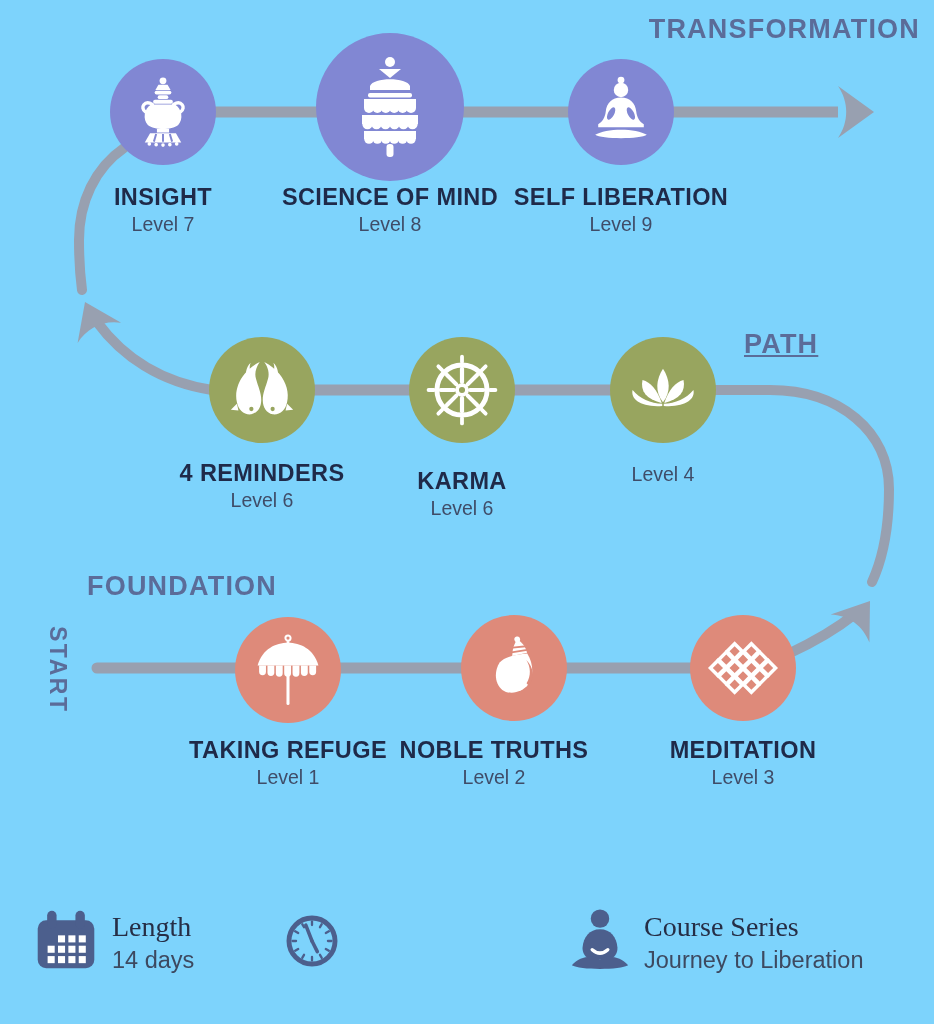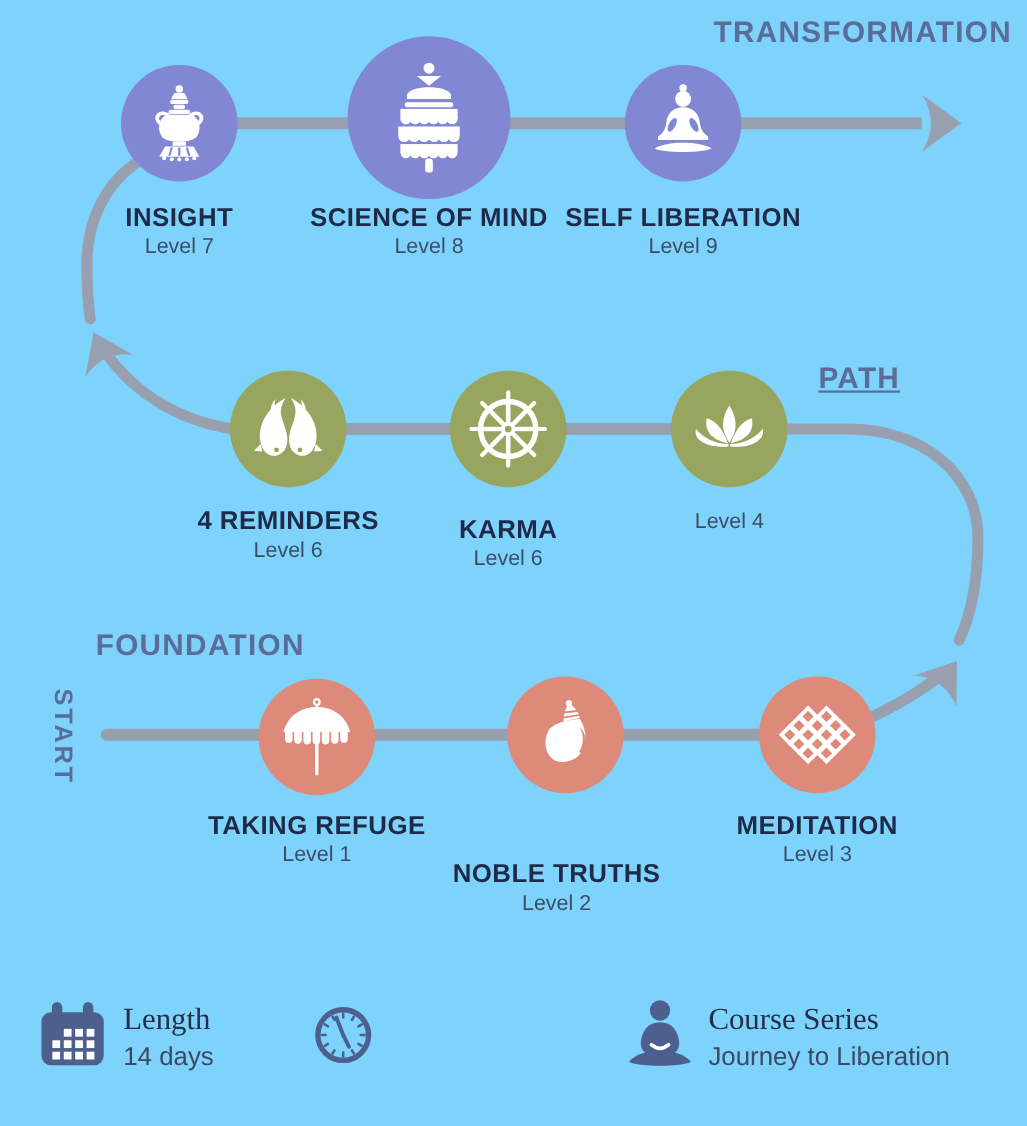--- a/index.html
+++ b/index.html
@@ -247,21 +247,21 @@
           <circle cx="12" cy="-36" r="3.8"></circle>
           <path d="M 12,-36 C 18,-30 21,-23 21,-16 L 1,-16 C 3,-25 7,-31 12,-36 Z"></path>
           <path d="M 21,-15 C 26,-1 24,15 14,25 C 4,34 -13,34 -21,25 C -29,15 -27,-1 -17,-11 C -9,-17 8,-17 21,-15 Z"></path>
         </g>
         <rect x="1" y="-28" width="21" height="2.4" fill="var(--salmon)" transform="rotate(6)"></rect>
         <rect x="0" y="-22" width="23" height="2.4" fill="var(--salmon)" transform="rotate(3)"></rect>
         <path d="M 12,23 C 20,15 22,3 18,-7 C 26,5 24,19 14,27 Z" fill="var(--salmon)"></path>
       </g>
     </svg>
   </div>
-  <div class="node-label" style="left:376px;top:737px;margin-top:44px;">
+  <div class="node-label" style="left:364px;top:737px;">
     <div class="node-title">NOBLE TRUTHS</div>
     <div class="node-level">Level 2</div>
   </div>
 
   <div class="node-circle salmon" style="left:690px;top:615px;width:106px;height:106px;">
     <svg width="76" height="76" viewBox="-50 -50 100 100">
       <g stroke="#fff" stroke-width="4.5" fill="none">
         <rect x="-7" y="-7" width="14" height="14" transform="translate(-11,-22) rotate(45)"></rect>
         <rect x="-7" y="-7" width="14" height="14" transform="translate(11,-22) rotate(45)"></rect>
         <rect x="-7" y="-7" width="14" height="14" transform="translate(-22,-11) rotate(45)"></rect>

